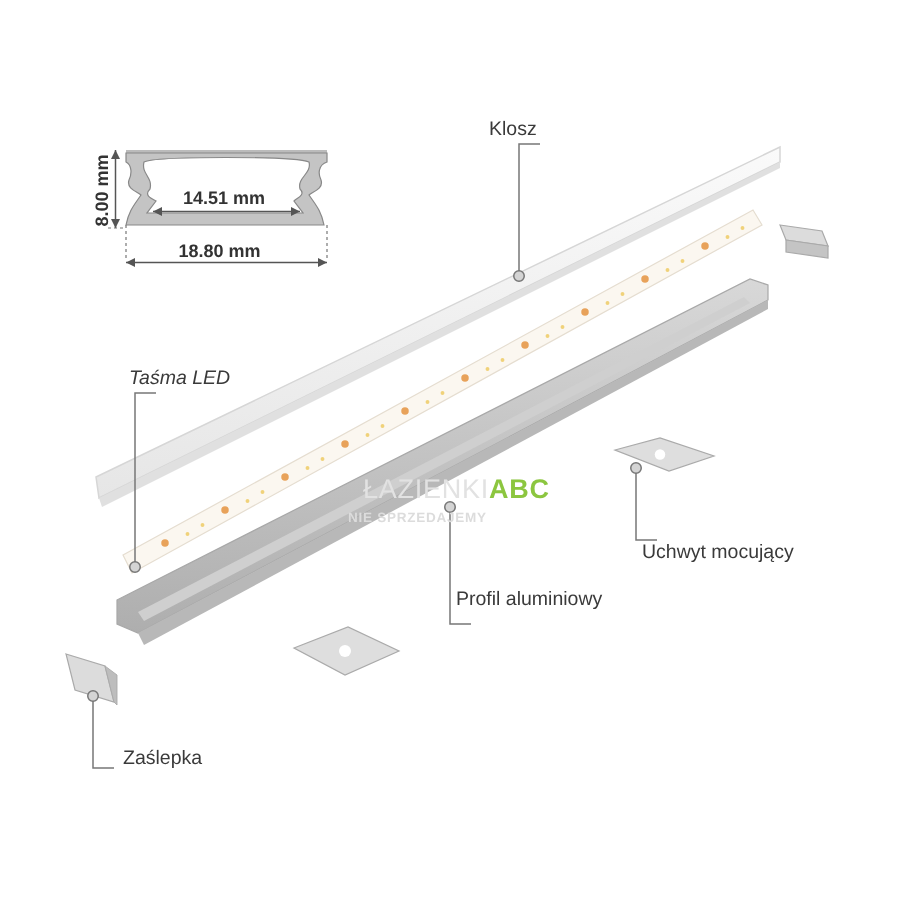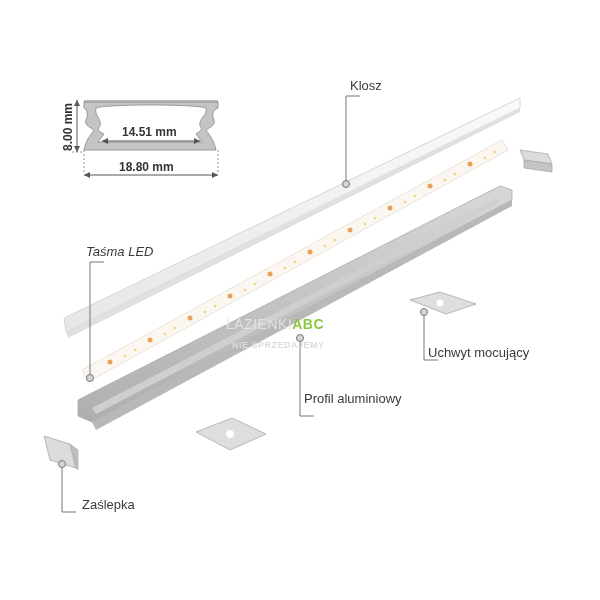--- a/index.html
+++ b/index.html
@@ -1,20 +1,20 @@
 <!DOCTYPE html>
 <html><head>
 <meta charset="utf-8">
 <style>
   html,body{margin:0;padding:0;background:#ffffff;}
   body{width:600px;height:600px;position:relative;overflow:hidden;font-family:"Liberation Sans",sans-serif;}
   .lbl{position:absolute;font-size:13px;color:#3a3a3a;white-space:nowrap;}
   .dim{position:absolute;font-size:12px;font-weight:bold;color:#333;white-space:nowrap;}
   svg{position:absolute;left:0;top:0;}
-  .wm{position:absolute;font-size:14px;letter-spacing:0.5px;white-space:nowrap;}
+  .wm{position:absolute;font-size:18px;letter-spacing:0.5px;white-space:nowrap;margin-left:16px;}
   .wm-sub{position:absolute;font-size:9px;color:#dcdcdc;letter-spacing:0.5px;white-space:nowrap;}
 </style>
 </head>
 <body>
 
 <svg width="600" height="600" viewBox="0 0 600 600">
   <defs>
     <linearGradient id="profG" x1="0" y1="0" x2="0" y2="1">
       <stop offset="0" stop-color="#d8d8d8"></stop>
       <stop offset="1" stop-color="#aeaeae"></stop>
@@ -129,22 +129,22 @@
     <circle cx="300" cy="338" r="3.5"></circle>
     <circle cx="424" cy="312" r="3.5"></circle>
     <circle cx="62" cy="464" r="3.5"></circle>
   </g>
 </svg>
 
 <div class="dim" style="left:38px;top:120px;transform:rotate(-90deg);transform-origin:center;width:60px;text-align:center;">8.00 mm</div>
 <div class="dim" style="left:122px;top:125px;">14.51 mm</div>
 <div class="dim" style="left:119px;top:160px;text-align:center;">18.80 mm</div>
 
-<div class="lbl" style="left:350px;top:78px;">Klosz</div>
+<div class="lbl" style="left:326px;top:78px;">Klosz</div>
 <div class="lbl" style="left:86px;top:244px;font-style:italic;">Taśma LED</div>
 <div class="lbl" style="left:304px;top:391px;text-align:right;">Profil aluminiowy</div>
-<div class="lbl" style="left:428px;top:345px;">Uchwyt mocujący</div>
+<div class="lbl" style="left:428px;top:360px;">Uchwyt mocujący</div>
 <div class="lbl" style="left:62px;top:497px;padding-left:20px;">Zaślepka</div>
 
 <div class="wm" style="left:226px;top:316px;">
   <span style="color:#e2e2e2;">ŁAZIENKI</span><span style="color:#8cc63f;font-weight:bold;">ABC</span>
 </div>
 <div class="wm-sub" style="left:232px;top:340px;font-weight:bold;">NIE SPRZEDAJEMY</div>
 
 </body></html>

